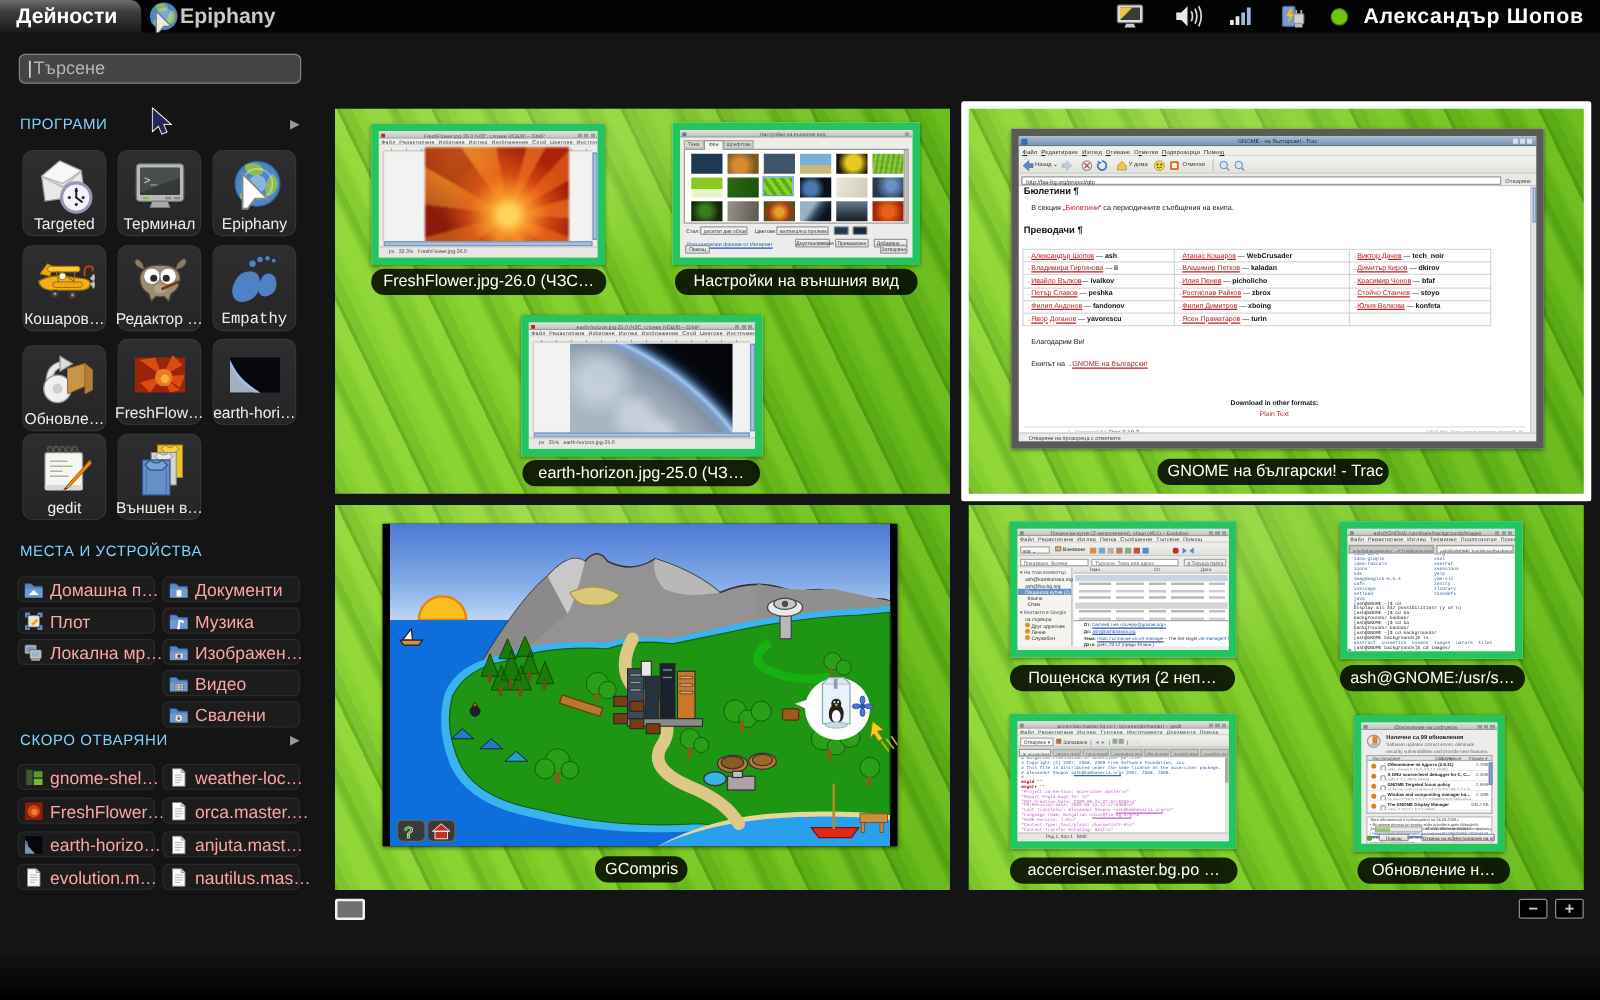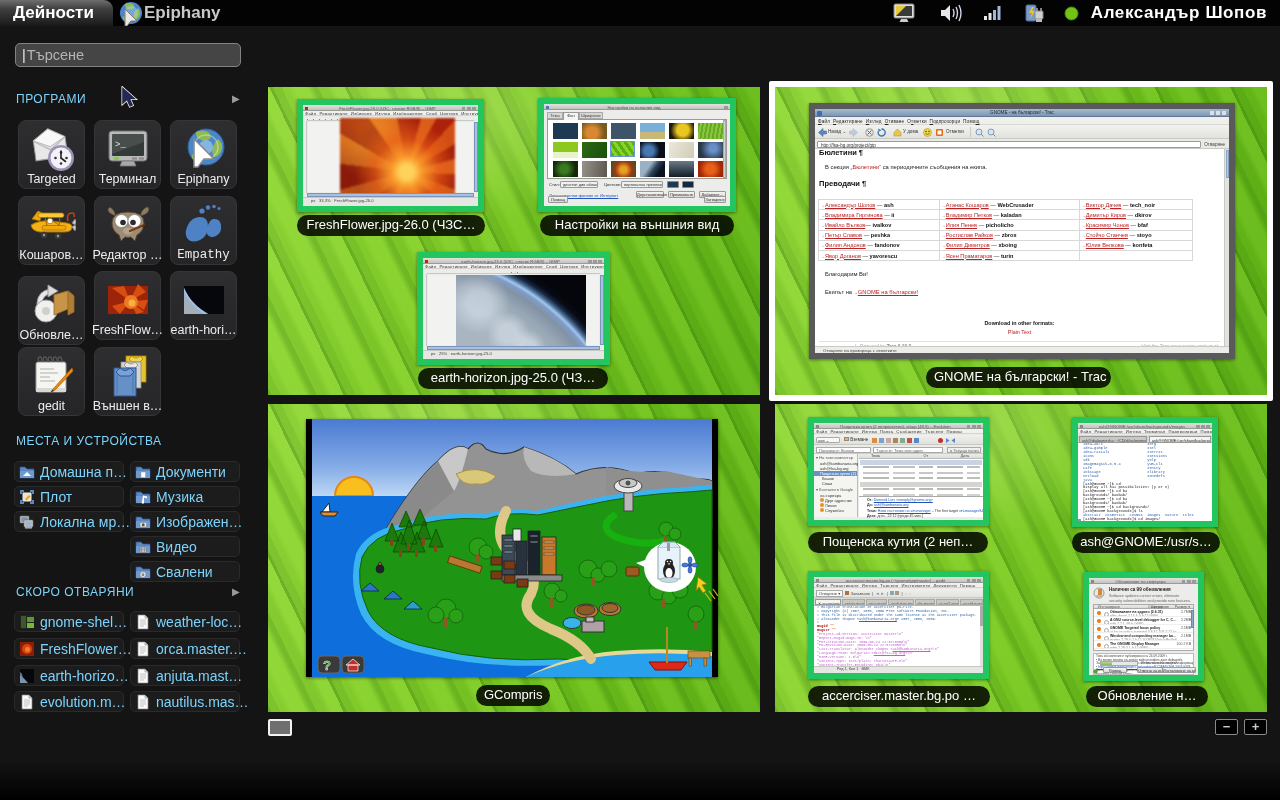--- a/index.html
+++ b/index.html
@@ -34,21 +34,21 @@
 
 
 .tile { position:absolute; width:67px; height:69px; background:linear-gradient(to bottom,#2e2e30,#252527);
   border:1px solid #353537; border-radius:8px; }
 .tile .ticon { position:absolute; left:9px; top:4px; width:48px; height:48px; }
 .tile .tlabel { position:absolute; left:-6px; right:-6px; top:51px; text-align:center; color:#ededed; font-size:12.5px; white-space:nowrap; overflow:hidden; }
 
 
 .pitem { position:absolute; height:21px; background:#1c1c1c; border:1px solid #2a2a2a; border-radius:5px; }
 .pitem .picon { position:absolute; left:4px; top:2px; width:16px; height:16px; }
-.pitem .ptext { position:absolute; left:25px; top:2px; font-size:14px; color:#7dd3fc; white-space:nowrap; }
+.pitem .ptext { position:absolute; left:25px; top:2px; font-size:14px; color:#fca5a5; white-space:nowrap; }
 
 
 .ws { position:absolute; width:492px; height:308px; overflow:hidden;
   background:
    radial-gradient(ellipse 260px 150px at 38% 10%, rgba(225,248,160,0.30), rgba(225,248,160,0) 70%),
    repeating-linear-gradient(64deg, rgba(18,78,0,0.26) 0 3px, rgba(18,78,0,0.12) 3px 11px, rgba(18,78,0,0.04) 11px 16px, rgba(185,245,95,0.11) 22px 34px, rgba(18,78,0,0.18) 40px 44px, rgba(18,78,0,0.07) 44px 52px, rgba(190,248,100,0.13) 58px 68px),
    linear-gradient(100deg,#90d637 0%,#80cc27 38%,#6ec01c 68%,#60b316 100%);
 }
 #wsborder { position:absolute; left:769px; top:81px; width:504px; height:320px; background:#fff; border-radius:2px; }
 

